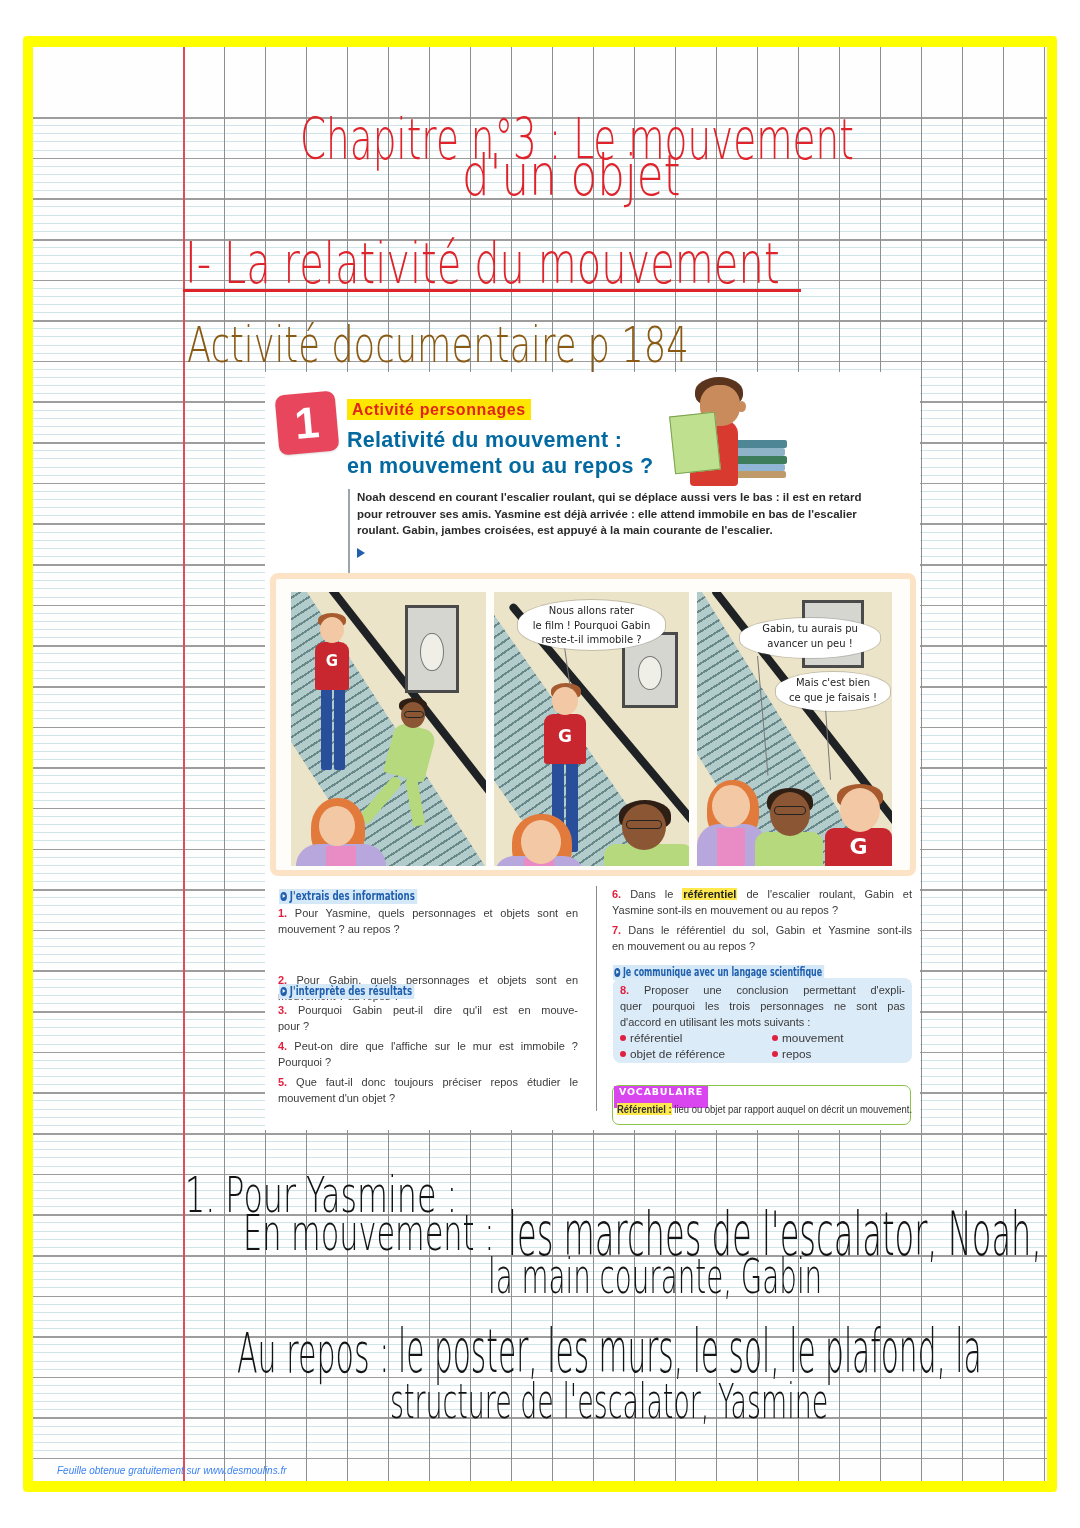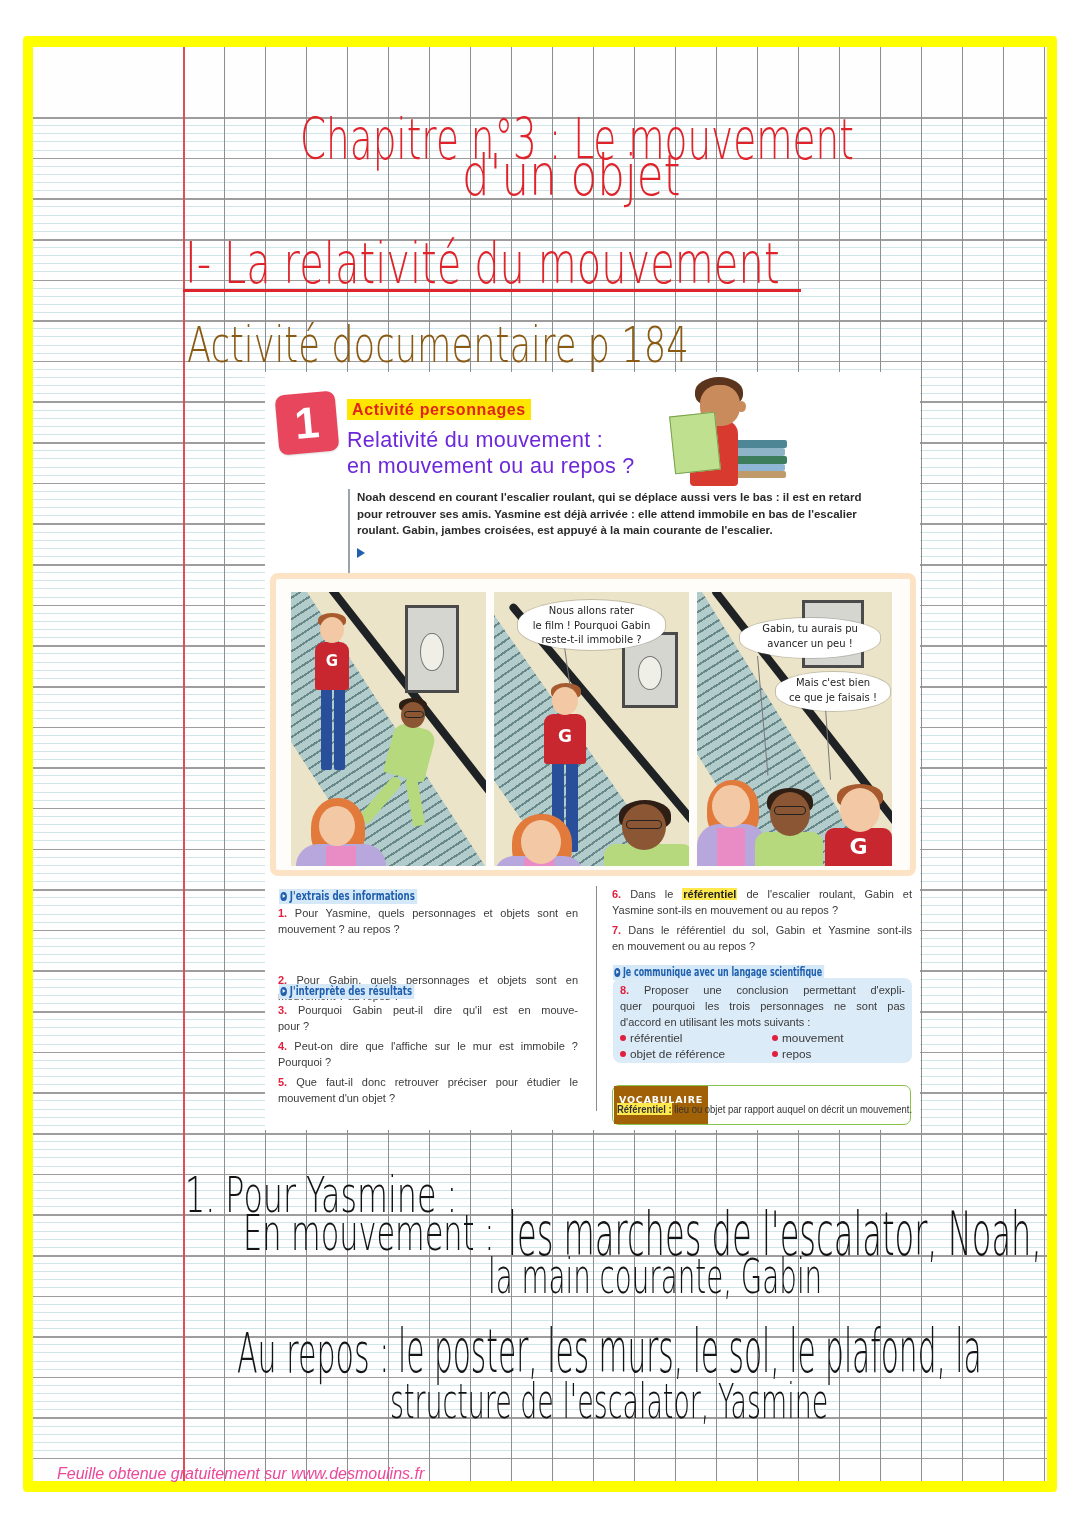--- a/index.html
+++ b/index.html
@@ -9,36 +9,36 @@
   .frame { position:absolute; left:23px; top:36px; width:1034px; height:1456px; background:#ffff00; border-radius:4px; }
   .paper { position:absolute; left:33px; top:47px; width:1014px; height:1434px; background:#fefefe; overflow:hidden; }
   .hlines { position:absolute; left:0; top:70px; width:100%; height:1341px;
     background:
       repeating-linear-gradient(to bottom, #9d9d9d 0, #9d9d9d 1.6px, transparent 1.6px, transparent 40.64px),
       repeating-linear-gradient(to bottom, #cfe5ea 0, #cfe5ea 1px, transparent 1px, transparent 8.128px);
     border-bottom:1.6px solid #9d9d9d; }
   .vlines { position:absolute; left:191px; top:0; width:822px; height:100%;
     background: repeating-linear-gradient(to right, #8e8e8e 0, #8e8e8e 1.2px, transparent 1.2px, transparent 41px); }
   .margin-line { position:absolute; left:150px; top:0; width:1.5px; height:100%; background:#df4d58; }
-  .footer { position:absolute; left:57px; top:1465px; font-size:16px; font-style:italic; color:#ec4899; white-space:nowrap; }
+  .footer { position:absolute; left:57px; top:1465px; font-size:10px; font-style:italic; color:#3b82f6; white-space:nowrap; }
 
   
   .hw { position:absolute; white-space:nowrap; font-family:"DejaVu Sans", sans-serif; font-weight:300; line-height:1; transform-origin:0 0; }
   .ink-red { color:#e0232b; }
   .ink-brown { color:#8a5a12; }
   .ink-black { color:#141414; }
   .underline-red { position:absolute; left:183px; top:289px; width:618px; height:2.5px; background:#e0232b; }
 
   
   .book { position:absolute; left:265px; top:372px; width:655px; height:758px; background:#ffffff; }
   .badge { position:absolute; left:277px; top:393px; width:60px; height:60px; background:#e8465c; border-radius:9px; transform:rotate(-5deg);
     color:#fff; font-weight:bold; font-size:44px; text-align:center; line-height:60px; box-shadow:0 1px 2px rgba(0,0,0,.15); }
   .kicker { position:absolute; left:347px; top:399px; height:21px; padding:0 5px; background:#ffe600; color:#e2231a;
     font-weight:bold; font-size:16px; line-height:21px; letter-spacing:0.6px; white-space:nowrap; }
-  .title-line { position:absolute; left:347px; font-weight:normal; font-size:21.5px; color:#6d28d9; white-space:nowrap; letter-spacing:0.3px; }
+  .title-line { position:absolute; left:347px; font-weight:bold; font-size:21.5px; color:#0369a1; white-space:nowrap; letter-spacing:0.3px; }
   .intro-rule { position:absolute; left:348px; top:489px; width:1.5px; height:84px; background:#9aa4ad; }
   .intro-line { position:absolute; left:357px; font-weight:bold; font-size:11.5px; color:#2a2a2a; white-space:nowrap; line-height:16px; }
   .guide { position:absolute; left:357px; top:545px; font-weight:bold; font-size:12px; color:#1f5fae; white-space:nowrap; line-height:16px; }
   .play-tri { display:inline-block; width:0; height:0; border-top:5px solid transparent; border-bottom:5px solid transparent; border-left:8px solid #1f5fae; margin-right:4px; vertical-align:-1px; }
 
   
   .boy-part { position:absolute; }
 
   
   .comic { position:absolute; left:270px; top:573px; width:646px; height:303px; border:6px solid #fde3c5; border-radius:8px; box-sizing:border-box; background:#fffdf9; }
@@ -73,21 +73,21 @@
   .q { position:absolute; width:300px; font-size:11px; color:#3a3a3a; line-height:16px; }
   .q .ln { text-align:justify; text-align-last:justify; height:16px; }
   .q .ln.last { text-align-last:left; }
   .num { color:#e0203f; font-weight:bold; }
   .hl { background:#ffe94d; font-weight:bold; color:#222; padding:0 1px; }
   .col-sep { position:absolute; left:596px; top:886px; width:1.2px; height:225px; background:#8a8a8a; }
   .bluebox { position:absolute; left:613px; top:978px; width:299px; height:85px; background:#dcebf8; border-radius:8px; }
   .word { position:absolute; font-size:11.8px; color:#3a3a3a; line-height:16px; white-space:nowrap; }
   .dot { display:inline-block; width:6px; height:6px; border-radius:50%; background:#e0203f; margin-right:4px; vertical-align:1px; }
   .vocab { position:absolute; left:612px; top:1085px; width:299px; height:40px; border:1.5px solid #8bc34a; border-radius:7px; box-sizing:border-box; }
-  .vocab-label { position:absolute; left:614px; top:1086px; height:22px; padding:8px 5px; background:#a16207; color:#fff; font-family:"DejaVu Sans", sans-serif; font-weight:bold; font-size:9.5px; line-height:12px; letter-spacing:0.8px; white-space:nowrap; }
+  .vocab-label { position:absolute; left:614px; top:1086px; height:22px; padding:0 5px; background:#d946ef; color:#fff; font-family:"DejaVu Sans", sans-serif; font-weight:bold; font-size:9.5px; line-height:12px; letter-spacing:0.8px; white-space:nowrap; }
   .vocab-def { position:absolute; left:617px; top:1102px; font-size:11px; color:#333; white-space:nowrap; transform:scaleX(0.86); transform-origin:0 0; line-height:15px; }
   .vocab-def .term { background:#ffe94d; font-weight:bold; color:#333; }
 </style>
 </head>
 <body>
 
 <div class="frame"></div>
 <div class="paper">
   <div class="hlines"></div>
   <div class="vlines"></div>
@@ -245,21 +245,21 @@
 </div>
 <div class="q" style="left:278px; top:1002px;">
   <div class="ln"><span class="num">3.</span> <span>Pourquoi Gabin peut-il dire qu'il est en mouve-</span></div>
   <div class="ln last">pour ?</div>
 </div>
 <div class="q" style="left:278px; top:1038px;">
   <div class="ln"><span class="num">4.</span> <span>Peut-on dire que l'affiche sur le mur est immobile ?</span></div>
   <div class="ln last">Pourquoi ?</div>
 </div>
 <div class="q" style="left:278px; top:1074px;">
-  <div class="ln"><span class="num">5.</span> <span>Que faut-il donc retrouver préciser pour étudier le</span></div>
+  <div class="ln"><span class="num">5.</span> <span>Que faut-il donc toujours préciser repos étudier le</span></div>
   <div class="ln last">mouvement d'un objet ?</div>
 </div>
 
 <div class="col-sep"></div>
 
 <div class="q" style="left:612px; top:886px;">
   <div class="ln"><span class="num">6.</span> <span>Dans le</span> <span class="hl">référentiel</span> <span>de l'escalier roulant, Gabin et</span></div>
   <div class="ln last">Yasmine sont-ils en mouvement ou au repos ?</div>
 </div>
 <div class="q" style="left:612px; top:922px;">

